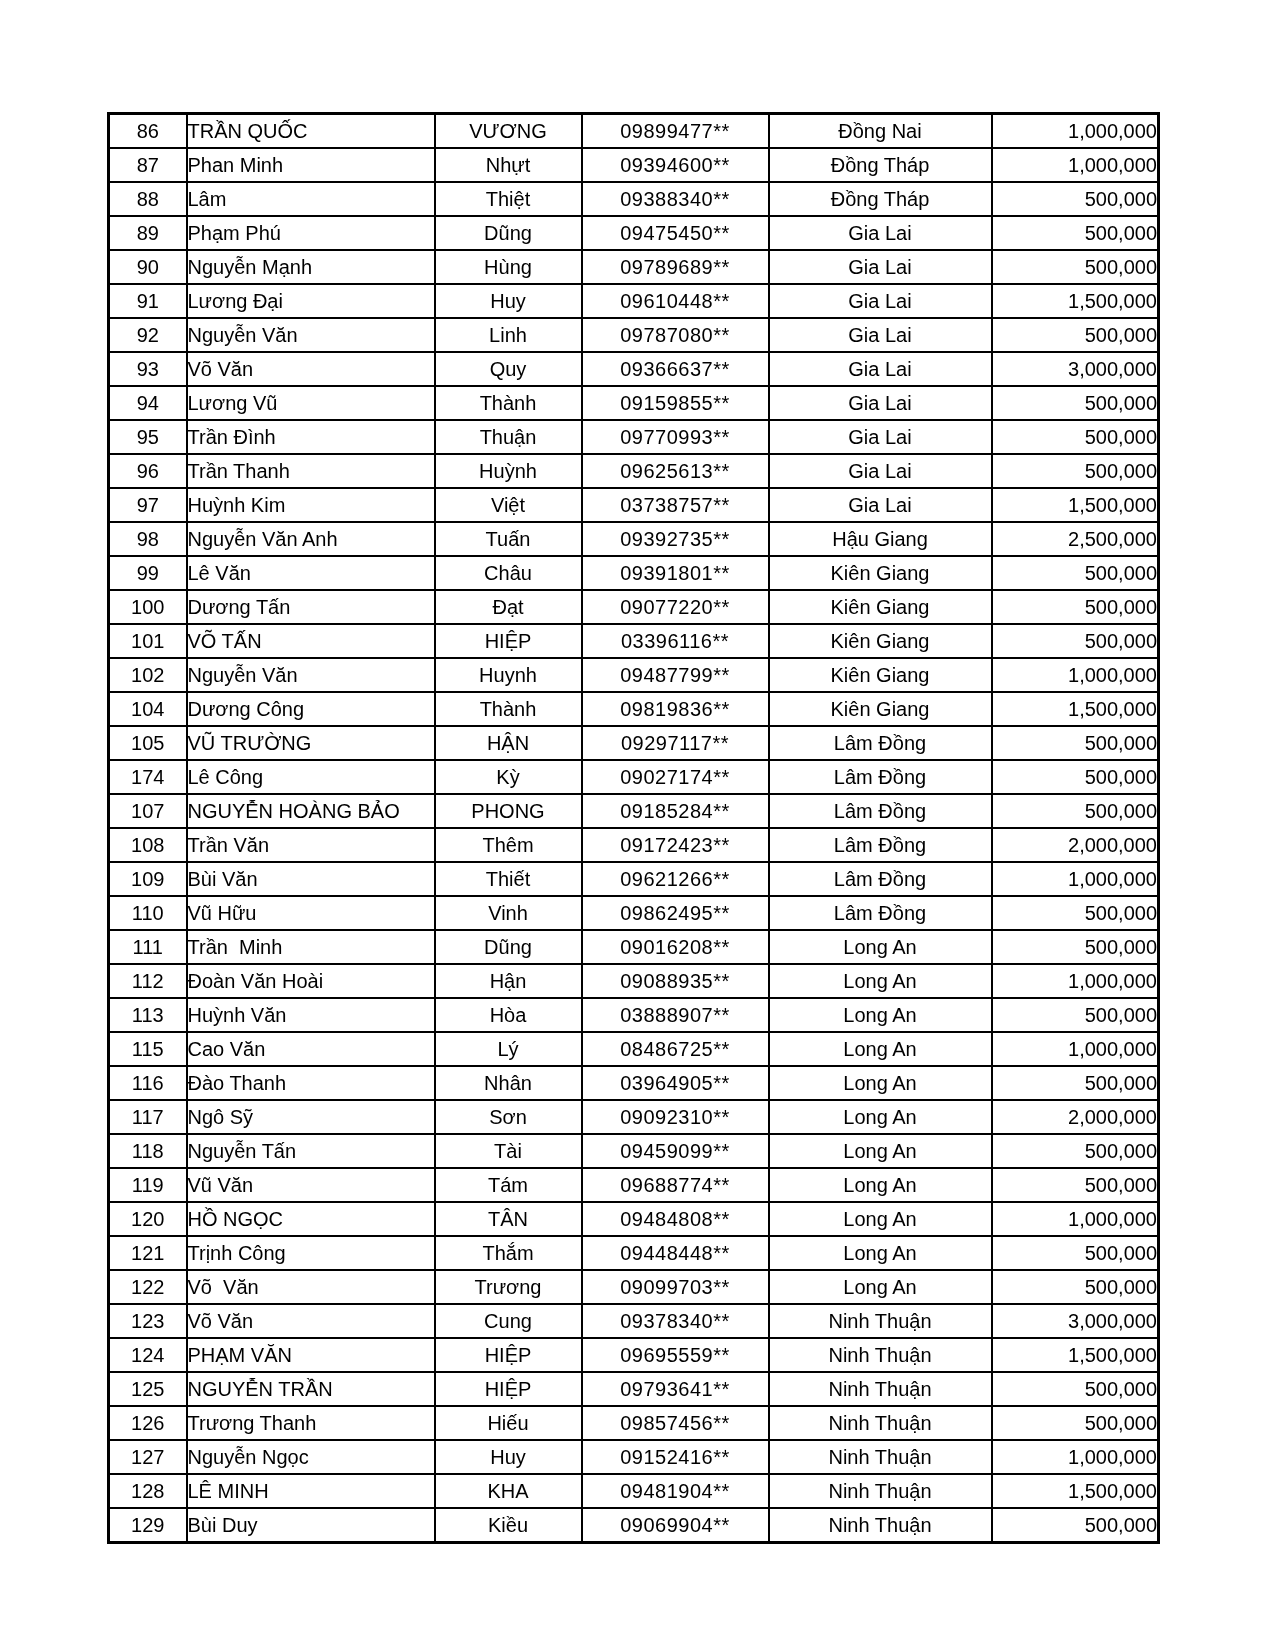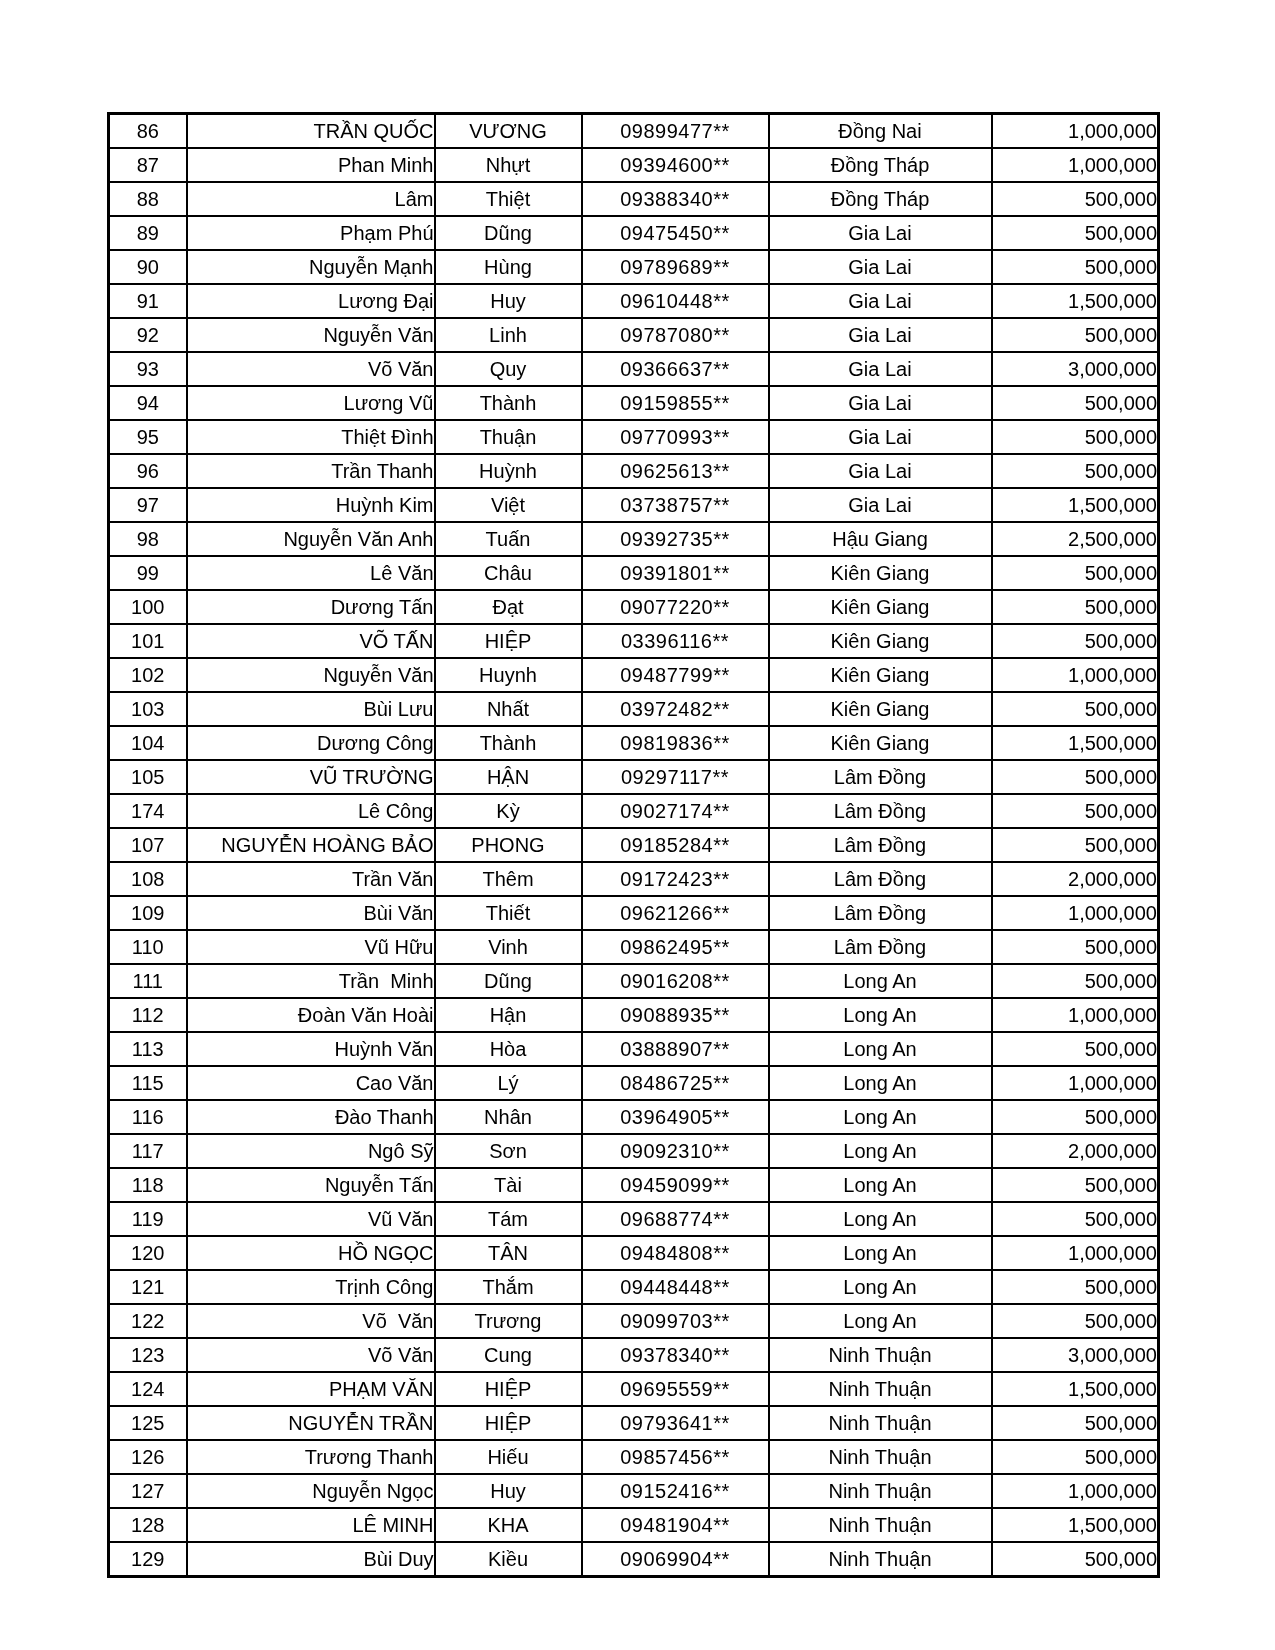--- a/index.html
+++ b/index.html
@@ -33,21 +33,21 @@
     height: 32px;
     padding: 0;
     font-size: 20px;
     color: #000000;
     vertical-align: middle;
     white-space: pre;
     overflow: hidden;
     line-height: 1;
   }
   td.c-stt   { text-align: center; }
-  td.c-first { text-align: right; padding-left: 6px; }
+  td.c-first { text-align: left; padding-left: 6px; }
   td.c-last  { text-align: center; }
   td.c-phone { text-align: center; letter-spacing: 0.5px; margin-left: 44px; }
   td.c-prov  { text-align: center; }
   td.c-amt   { text-align: right; padding-right: 14px; }
 </style>
 </head>
 <body>
 
 <div class="page">
   <div class="table-wrap">
@@ -137,21 +137,21 @@
     <td class="c-stt">94</td>
     <td class="c-first">Lương Vũ</td>
     <td class="c-last">Thành</td>
     <td class="c-phone">09159855**</td>
     <td class="c-prov">Gia Lai</td>
     <td class="c-amt">500,000</td>
   </tr>
 
   <tr>
     <td class="c-stt">95</td>
-    <td class="c-first">Thiệt Đình</td>
+    <td class="c-first">Trần Đình</td>
     <td class="c-last">Thuận</td>
     <td class="c-phone">09770993**</td>
     <td class="c-prov">Gia Lai</td>
     <td class="c-amt">500,000</td>
   </tr>
 
   <tr>
     <td class="c-stt">96</td>
     <td class="c-first">Trần Thanh</td>
     <td class="c-last">Huỳnh</td>
@@ -207,28 +207,20 @@
 
   <tr>
     <td class="c-stt">102</td>
     <td class="c-first">Nguyễn Văn</td>
     <td class="c-last">Huynh</td>
     <td class="c-phone">09487799**</td>
     <td class="c-prov">Kiên Giang</td>
     <td class="c-amt">1,000,000</td>
   </tr>
 
-  <tr>
-    <td class="c-stt">103</td>
-    <td class="c-first">Bùi Lưu</td>
-    <td class="c-last">Nhất</td>
-    <td class="c-phone">03972482**</td>
-    <td class="c-prov">Kiên Giang</td>
-    <td class="c-amt">500,000</td>
-  </tr>
 
   <tr>
     <td class="c-stt">104</td>
     <td class="c-first">Dương Công</td>
     <td class="c-last">Thành</td>
     <td class="c-phone">09819836**</td>
     <td class="c-prov">Kiên Giang</td>
     <td class="c-amt">1,500,000</td>
   </tr>
 

